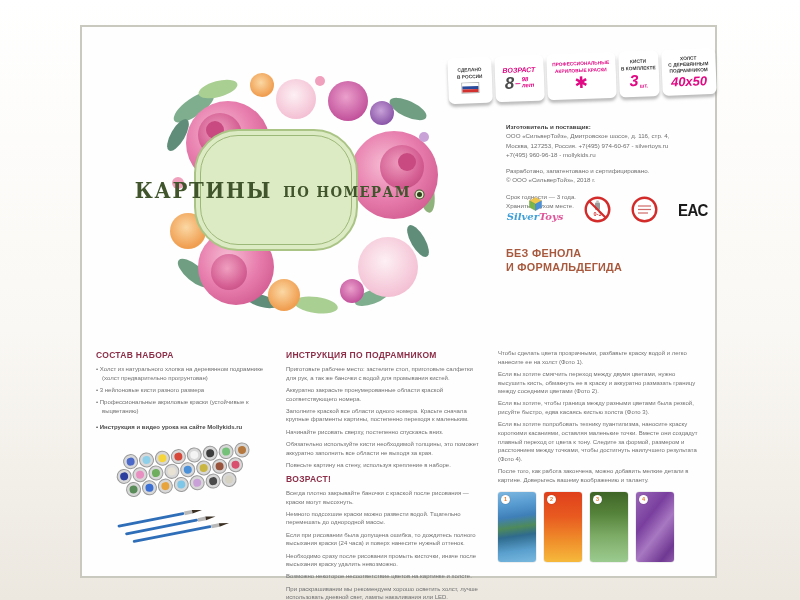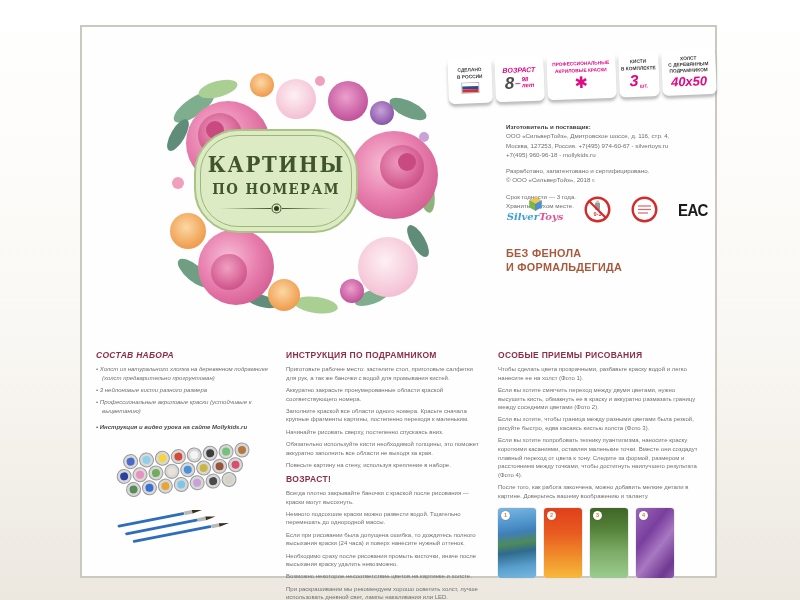--- a/index.html
+++ b/index.html
@@ -47,41 +47,41 @@
              font-size:10px;line-height:1;margin-top:1px;}
   .logo-silver{color:#3f9fd8}.logo-toys{color:#e0559a}
   .eac{font-size:15px;font-weight:bold;color:#1a1a1a;letter-spacing:-.5px;
        transform:scaleY(1.15);}
   .nophenol{position:absolute;left:424px;top:219px;font-size:11.5px;font-weight:bold;
             color:#a8583c;line-height:1.25;letter-spacing:.3px;transform:scaleX(.94);
             transform-origin:left;}
 
   
   .wreath{position:absolute;left:84px;top:44px;width:272px;height:248px;z-index:1;}
-  .plaque{position:absolute;left:112px;top:102px;width:164px;height:104px;
+  .plaque{position:absolute;left:112px;top:102px;width:164px;height:122px;
           background:#dcebc4;border:2px solid #aac485;border-radius:44px;z-index:5;
-          display:flex;flex-direction:column;align-items:center;justify-content:center;
+          display:flex;align-items:center;justify-content:center;
           box-sizing:border-box;}
   .plaque-inner{position:absolute;inset:4px;border:1.3px solid #9cb878;border-radius:38px;}
   .pt1{font-family:"DejaVu Serif",serif;font-size:22px;color:#40552c;letter-spacing:2px;
        font-weight:600;transform:scaleX(.9);white-space:nowrap;}
   .pt2{font-family:"DejaVu Serif",serif;font-size:14px;color:#40552c;letter-spacing:1.5px;
        font-weight:600;margin-top:4px;transform:scaleX(.95);white-space:nowrap;}
   .orn{display:flex;align-items:center;width:112px;margin-top:9px;}
   .orn .l{flex:1;height:1.2px;background:linear-gradient(90deg,transparent,#44552e);}
   .orn .r{flex:1;height:1.2px;background:linear-gradient(90deg,#44552e,transparent);}
   .orn .d{width:5px;height:5px;background:#2e3d1c;border-radius:50%;margin:0 3px;
           box-shadow:0 0 0 1.5px #dcebc4,0 0 0 2.5px #44552e;}
 
   
   .col{position:absolute;top:322px;}
   .col h3{font-size:8.5px;color:#8c2e48;letter-spacing:.3px;margin:0 0 6px 0;
           font-weight:bold;transform:scaleY(1.1);transform-origin:left top;}
   .p{font-size:6px;color:#707070;line-height:1.45;margin-bottom:3.5px;}
-  .col1{left:14px;width:172px;font-style:italic;}
+  .col1{left:14px;width:172px;}
   .col2{left:204px;width:198px;}
   .col3{left:416px;width:204px;}
   .bullet{padding-left:6px;text-indent:-6px;}
   .bullet::before{content:"• ";}
   .note{font-weight:bold;color:#4a4a4a;margin-top:8px;}
   .h2b{margin-top:10px;}
   .pots{position:absolute;left:28px;top:415px;}
 
   .photos{display:flex;gap:8px;margin-top:7px;}
   .photo{width:38px;height:70px;border-radius:3px;position:relative;box-shadow:0 0 0 .5px #ddd;}
@@ -343,21 +343,20 @@
     <h3 class="h2b">ВОЗРАСТ!</h3>
     <div class="p">Всегда плотно закрывайте баночки с краской после рисования — краски могут высохнуть.</div>
     <div class="p">Немного подсохшие краски можно развести водой. Тщательно перемешать до однородной массы.</div>
     <div class="p">Если при рисовании была допущена ошибка, то дождитесь полного высыхания краски (24 часа) и поверх нанесите нужный оттенок.</div>
     <div class="p">Необходимо сразу после рисования промыть кисточки, иначе после высыхания краску удалить невозможно.</div>
     <div class="p">Возможно некоторое несоответствие цветов на картинке и холсте.</div>
     <div class="p">При раскрашивании мы рекомендуем хорошо осветить холст, лучше использовать дневной свет, лампы накаливания или LED.</div>
   </div>
 
   <div class="col col3">
-    <h3>ОСОБЫЕ ПРИЕМЫ РИСОВАНИЯ</h3>
     <div class="p">Чтобы сделать цвета прозрачными, разбавьте краску водой и легко нанесите ее на холст (Фото 1).</div>
     <div class="p">Если вы хотите смягчить переход между двумя цветами, нужно высушить кисть, обмакнуть ее в краску и аккуратно размазать границу между соседними цветами (Фото 2).</div>
     <div class="p">Если вы хотите, чтобы граница между разными цветами была резкой, рисуйте быстро, едва касаясь кистью холста (Фото 3).</div>
     <div class="p">Если вы хотите попробовать технику пуантилизма, наносите краску короткими касаниями, оставляя маленькие точки. Вместе они создадут плавный переход от цвета к тону. Следите за формой, размером и расстоянием между точками, чтобы достигнуть наилучшего результата (Фото 4).</div>
     <div class="p">После того, как работа закончена, можно добавить мелкие детали в картине. Доверьтесь вашему воображению и таланту.</div>
     <div class="photos">
       <div class="photo ph1">
           <span class="pnum">1</span>
         </div>
       <div class="photo ph2">

